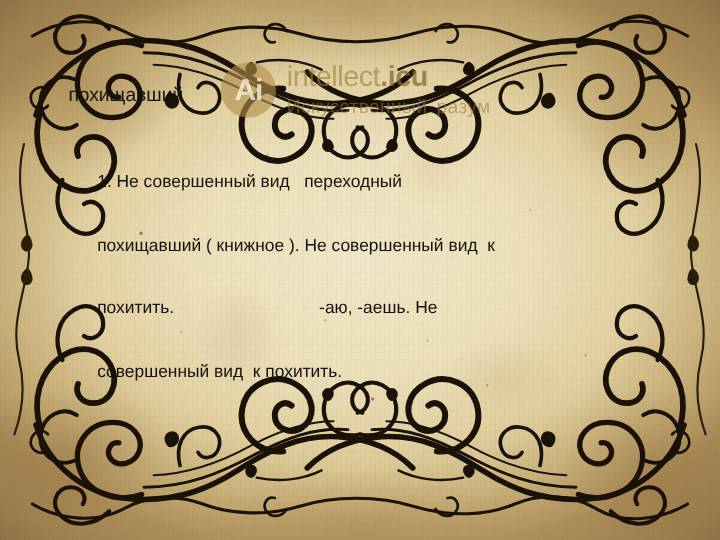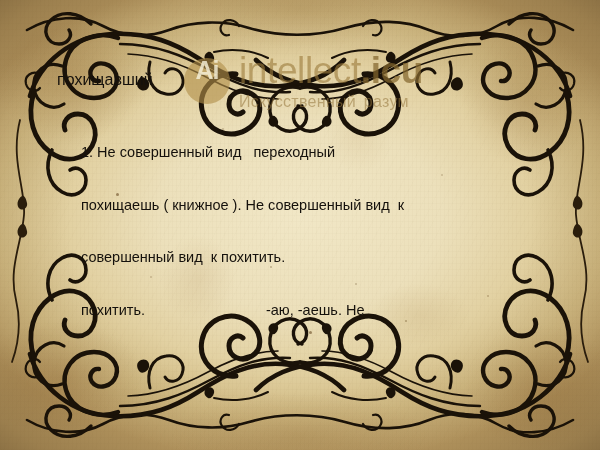--- a/index.html
+++ b/index.html
@@ -87,33 +87,33 @@
     gap: 9px;
     pointer-events: none;
   }
   .wm-badge {
     position: relative;
     width: 46px;
     height: 46px;
     border-radius: 50%;
     background: rgba(178,144,74,.62);
     display: flex;
-    align-items: flex-start;
+    align-items: center;
     justify-content: center;
   }
   .wm-badge-text {
     font-size: 25px;
     font-weight: bold;
     color: rgba(248,242,220,.80);
     letter-spacing: -1px;
     line-height: 1;
   }
   .wm-words { display: flex; flex-direction: column; line-height: 1; }
   .wm-title {
-    font-size: 37px;
+    font-size: 24px;
     color: rgba(156,124,62,.62);
     letter-spacing: -.4px;
   }
   .wm-title b { color: rgba(132,102,46,.72); }
   .wm-sub {
     margin-top: 5px;
     font-size: 16px;
     color: rgba(150,120,62,.56);
     letter-spacing: .3px;
     word-spacing: 3px;
@@ -239,19 +239,19 @@
     <div class="wm-words">
       <div class="wm-title"><span>intellect</span><b>.icu</b></div>
       <div class="wm-sub">Искусственный  разум</div>
     </div>
   </div>
 
   <div class="entry">
     <div class="headword">похищавший</div>
     <div class="body-block">
       <div class="body-line">1. Не совершенный вид   переходный</div>
-      <div class="body-line">похищаешь ( книжное ). Не совершенный вид  к</div>
+      <div class="body-line">похищавший ( книжное ). Не совершенный вид  к</div>
+      <div class="body-line">похитить.                              -аю, -аешь. Не</div>
       <div class="body-line">совершенный вид  к похитить.</div>
-      <div class="body-line">похитить.                              -аю, -аешь. Не</div>
     </div>
   </div>
 
 </div>
 
 </body></html>

